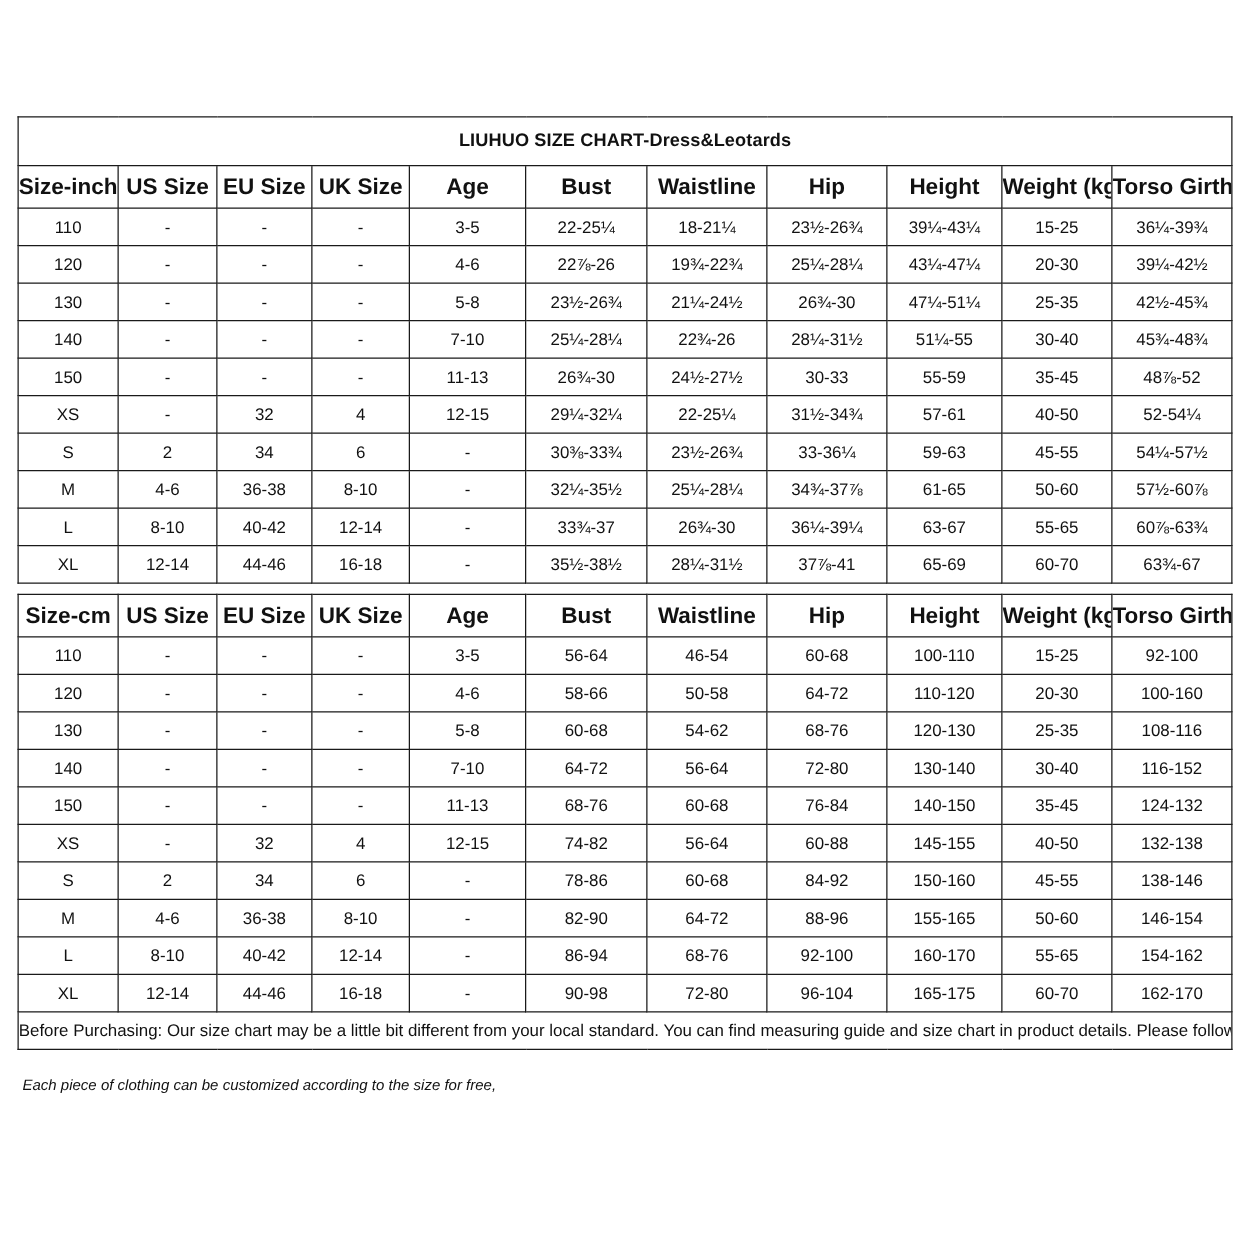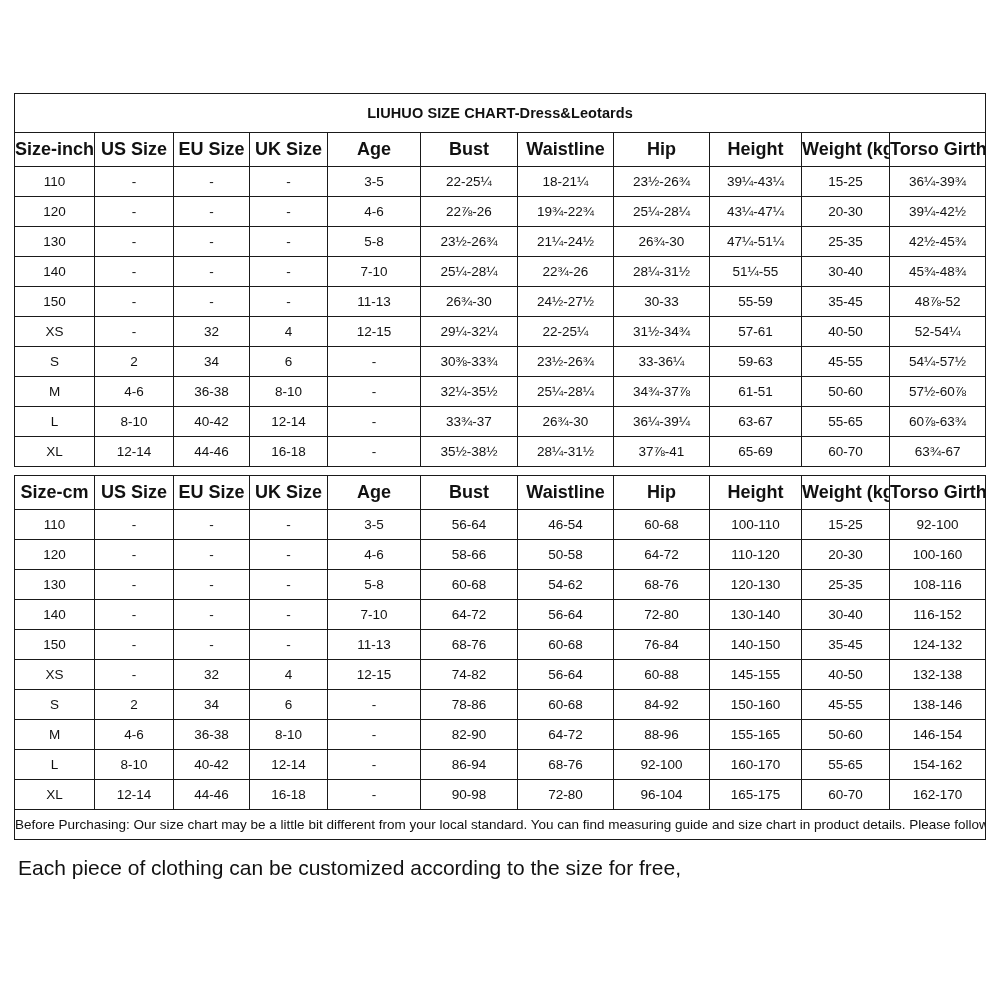--- a/index.html
+++ b/index.html
@@ -71,24 +71,25 @@
     height: 8px;
   }
   .footer {
     position: absolute;
     left: 14px;
     top: 858px;
     width: 975px;
   }
   .footer p {
     margin: 0 0 23px 4px;
-    font-size: 21px;
+    font-size: 12px;
     font-weight: normal;
     color: #111111;
     line-height: 20px;
+    font-style: italic;
   }
   
   col.c0 { width: 80px; }
   col.c1 { width: 79px; }
   col.c2 { width: 76px; }
   col.c3 { width: 78px; }
   col.c4 { width: 93px; }
   col.c5 { width: 97px; }
   col.c6 { width: 96px; }
   col.c7 { width: 96px; }
@@ -227,21 +228,21 @@
       </tr>
       <tr>
         <td class="rowhead">M</td>
         <td>4-6</td>
         <td>36-38</td>
         <td>8-10</td>
         <td>-</td>
         <td>32¼-35½</td>
         <td>25¼-28¼</td>
         <td>34¾-37⅞</td>
-        <td>61-51</td>
+        <td>61-65</td>
         <td>50-60</td>
         <td>57½-60⅞</td>
       </tr>
       <tr>
         <td class="rowhead">L</td>
         <td>8-10</td>
         <td>40-42</td>
         <td>12-14</td>
         <td>-</td>
         <td>33¾-37</td>

